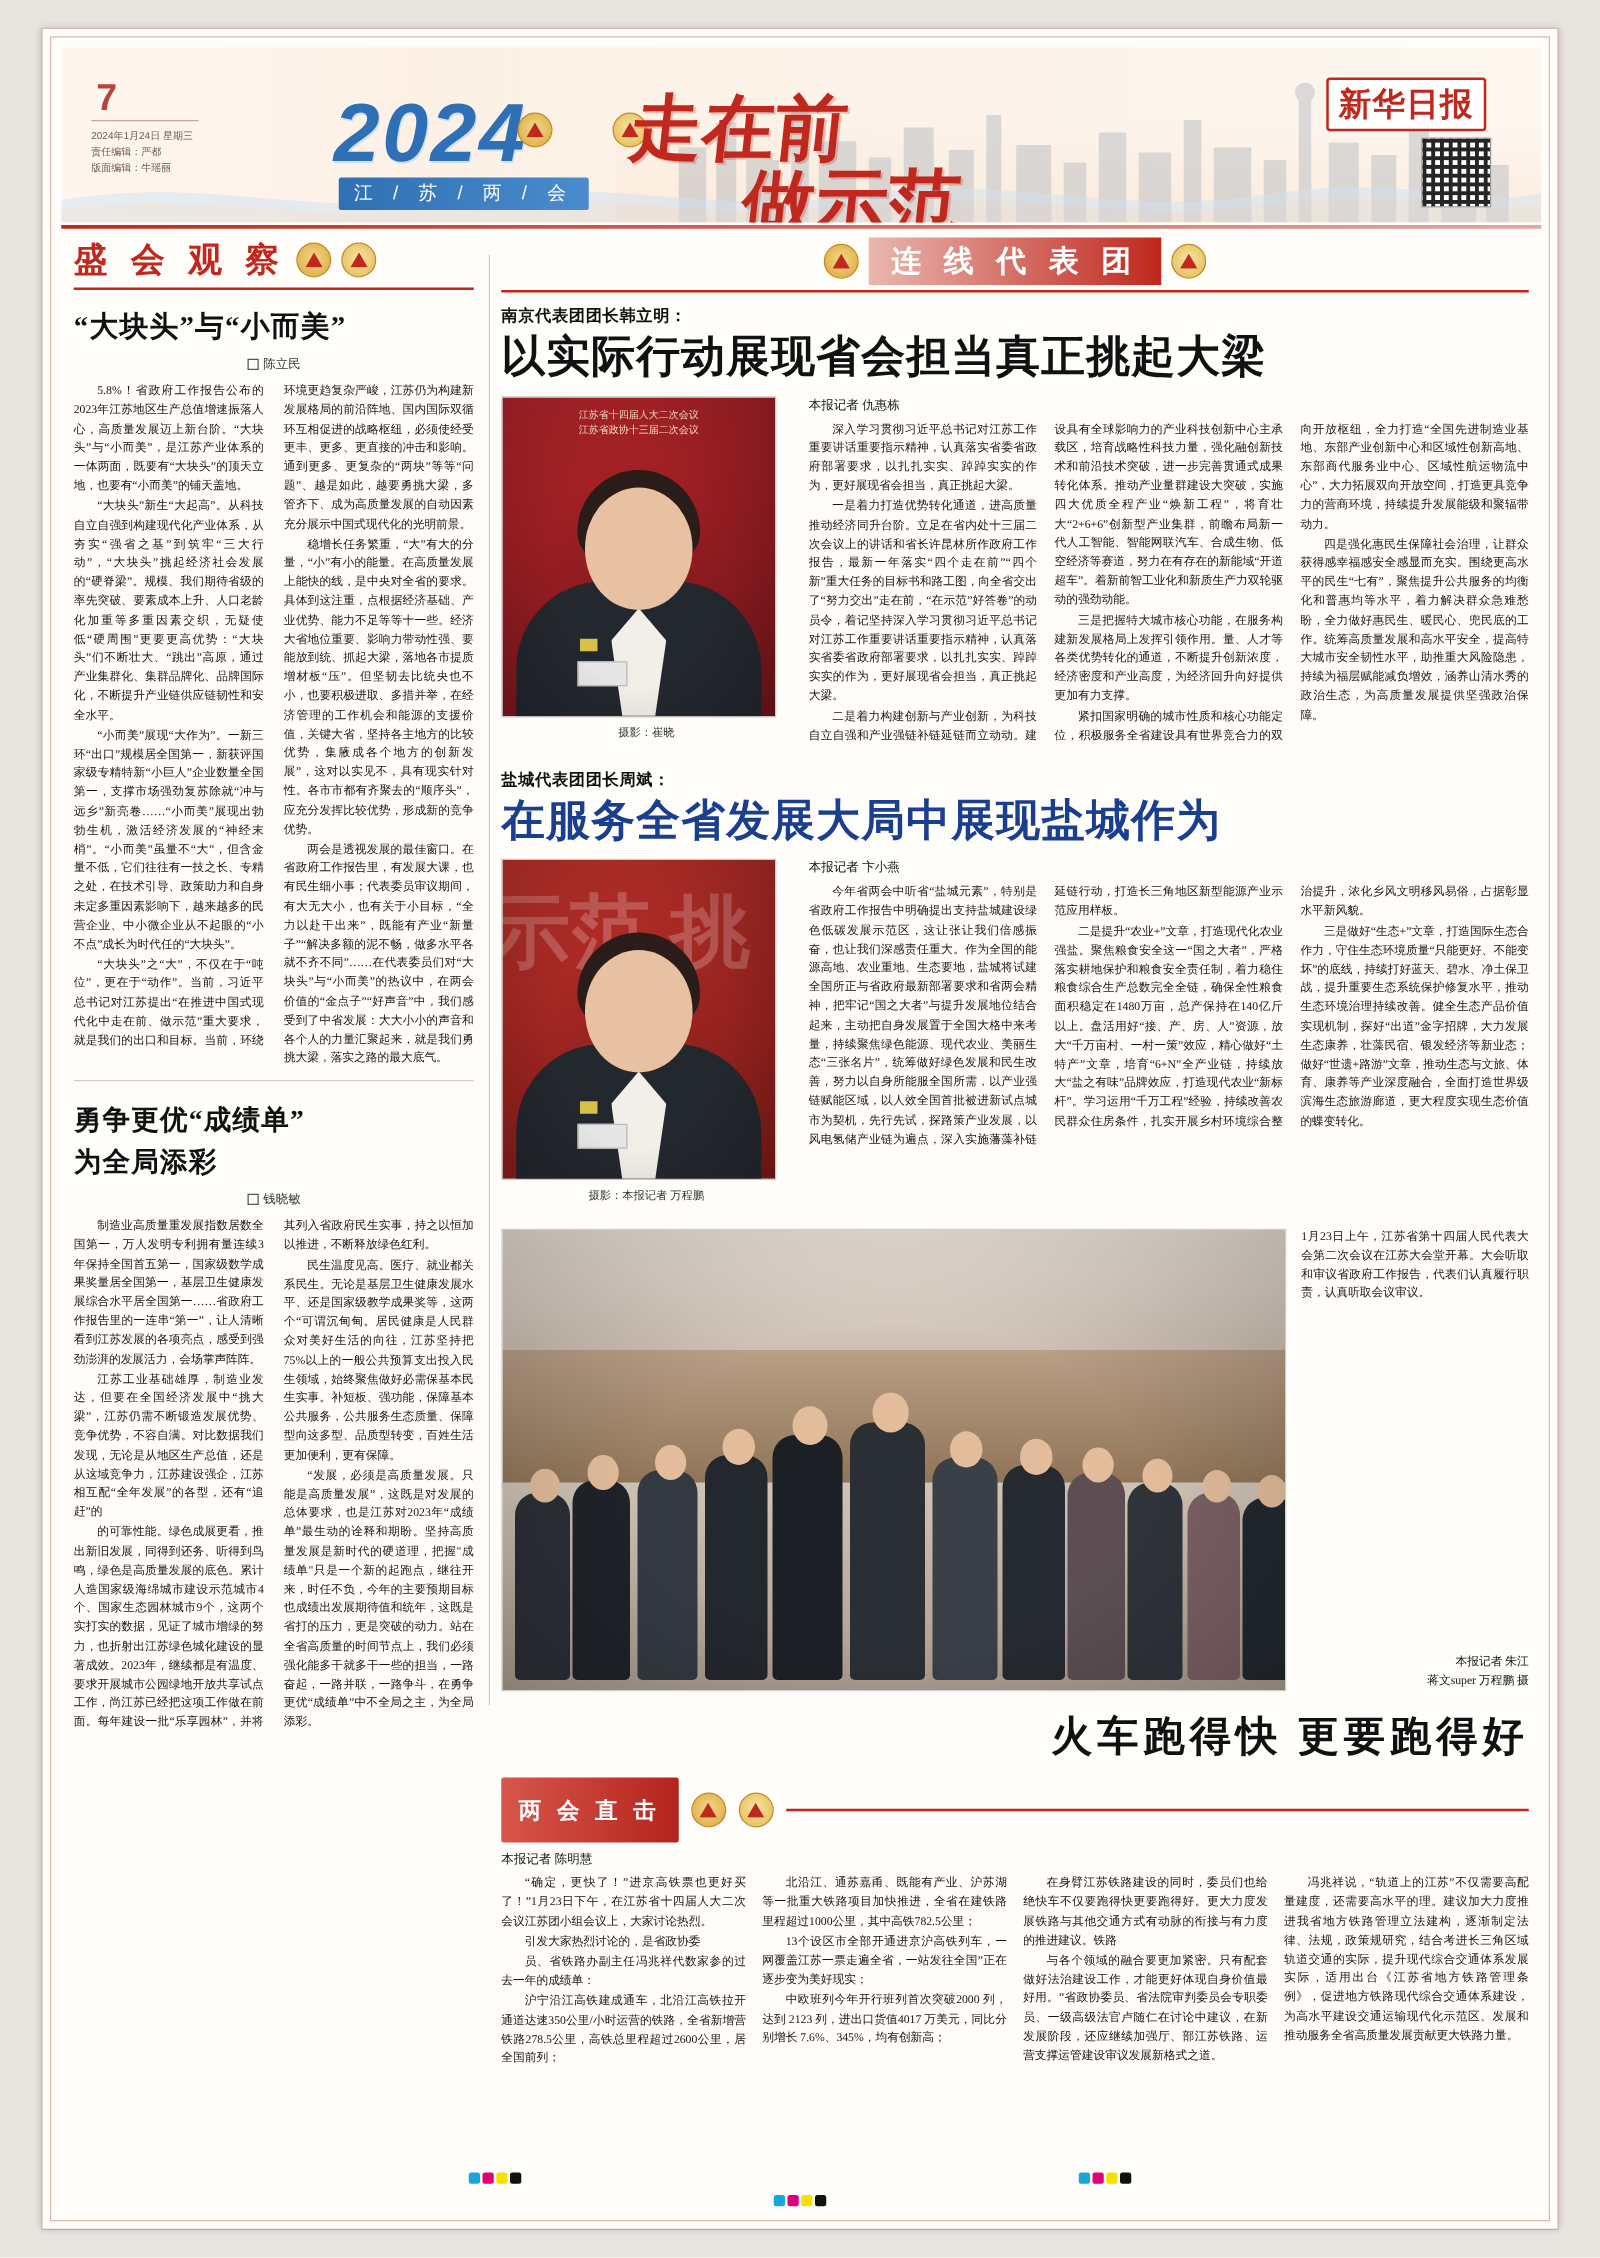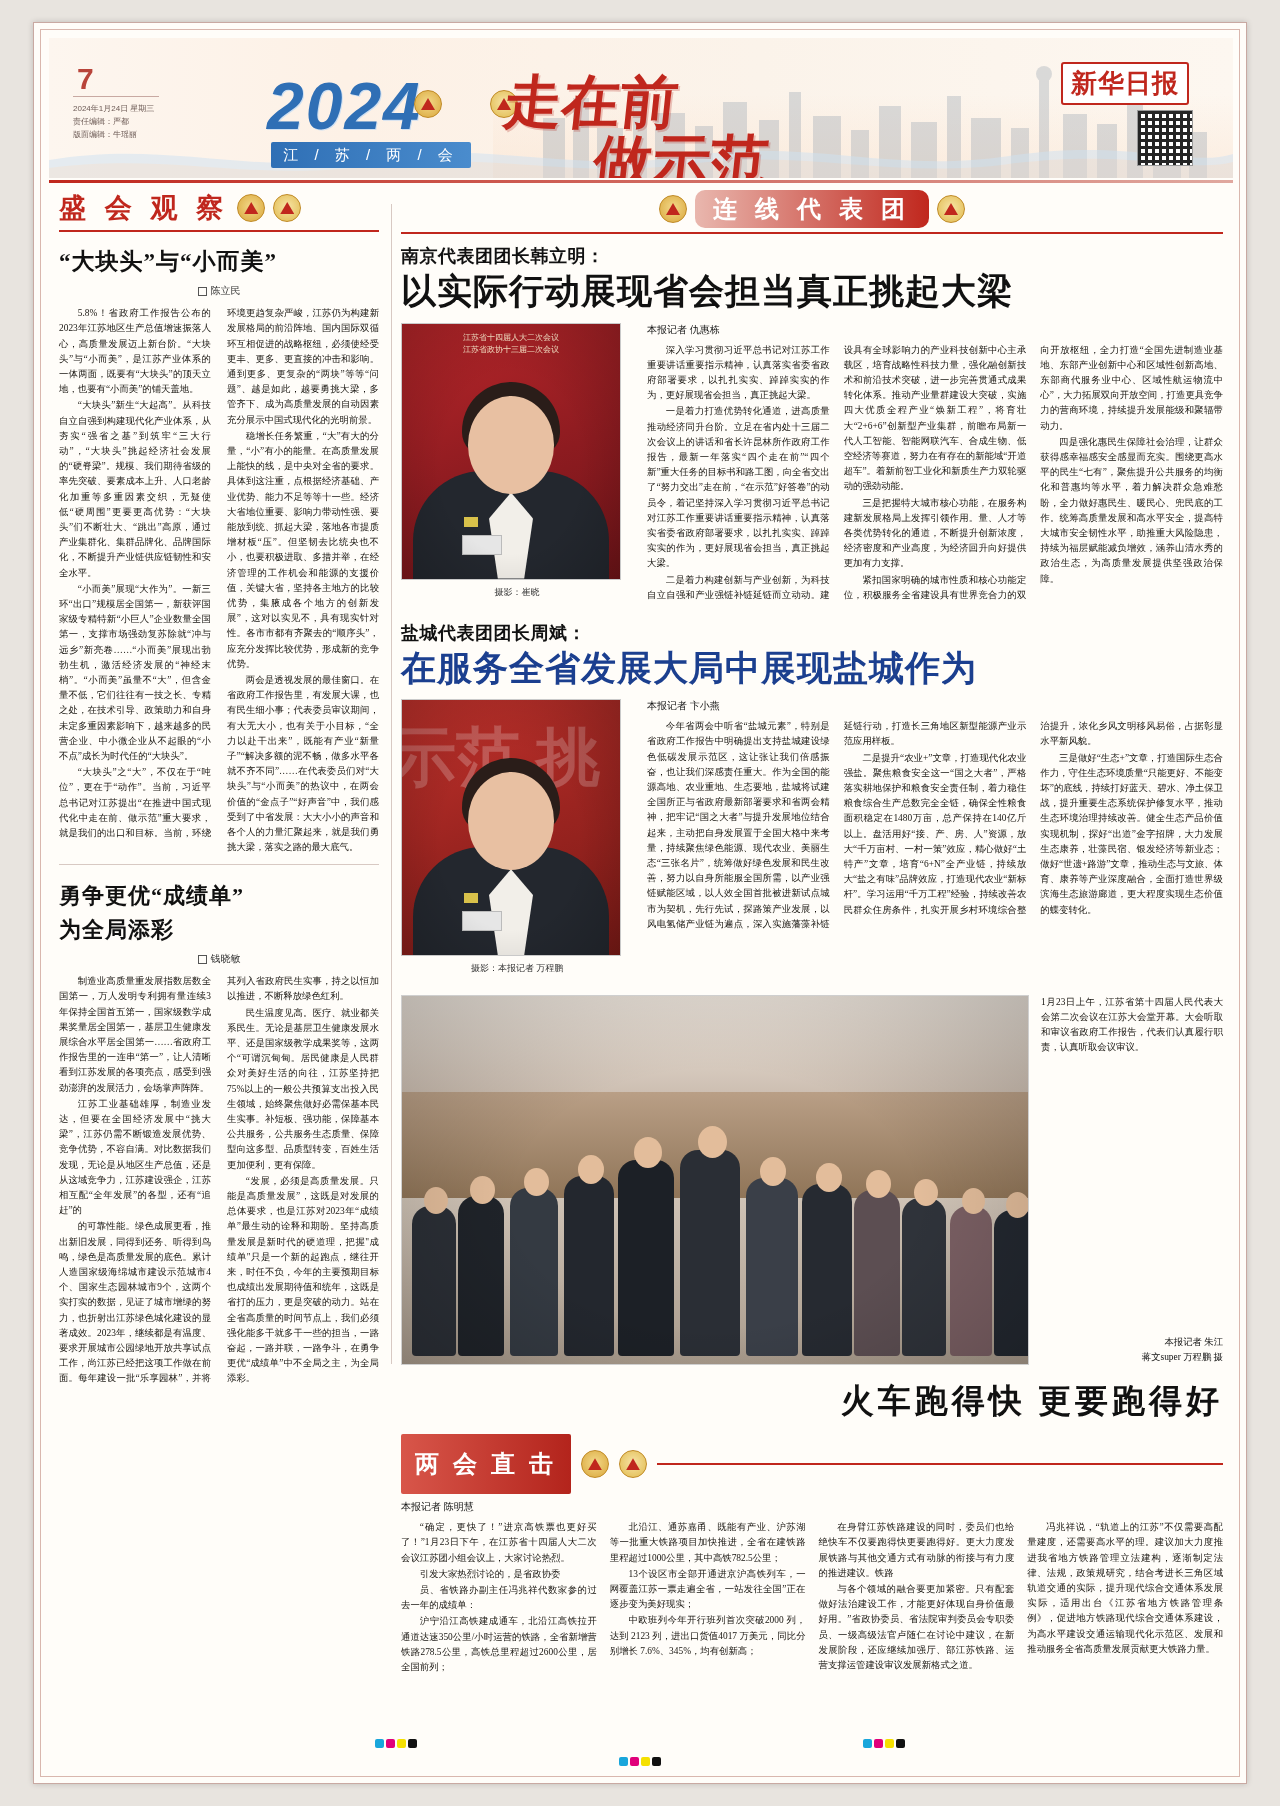--- a/index.html
+++ b/index.html
@@ -111,21 +111,21 @@
   }
   .sec-head .emb{flex:0 0 auto;}
   .sec-title{
     font-size:27px;font-weight:bold;color:#c0271d;letter-spacing:6px;
     font-family:"Liberation Serif",serif;
   }
   .sec-head-c{justify-content:center;}
   .sec-title-box{
     background:linear-gradient(90deg,#e9b7ae,#c0271d);
     color:#fff;padding:3px 18px;font-size:24px;letter-spacing:6px;font-weight:bold;
-    border-radius:10px;
+    border-radius:0;
   }
 
   h2.headline{
     font-size:19px;font-weight:bold;text-align:left;margin:14px 0 6px;
     letter-spacing:1px;line-height:1.4;
   }
   .byline{
     text-align:center;font-size:10px;color:#333;margin-bottom:8px;
     font-family:"Liberation Sans",sans-serif;
   }
@@ -137,21 +137,21 @@
     text-indent:2em;
     font-family:"Liberation Serif",serif;
   }
   .body-text p{margin:0 0 1px;}
 
   .cols2{column-count:2;column-gap:16px;}
   .cols3{column-count:3;column-gap:14px;}
   .cols4{column-count:4;column-gap:13px;}
 
   
-  .deleg-lead{font-size:18px;font-weight:bold;margin:0 0 4px;letter-spacing:.5px;font-family:Liberation Serif, serif;}
+  .deleg-lead{font-size:13px;font-weight:bold;margin:0 0 4px;letter-spacing:.5px;font-family:Liberation Serif, serif;}
   .deleg-title{
     font-size:35px;font-weight:bold;letter-spacing:1px;line-height:1.16;margin:0 0 10px;
     font-family:"Liberation Serif",serif;
   }
   .deleg-title.blue{color:#1b3f8f;}
   .deleg-byline{font-size:10px;margin:0 0 6px;font-family:"Liberation Sans",sans-serif;}
 
   .portrait{
     width:218px;height:255px;border:1px solid #c9c9c9;
     background:linear-gradient(160deg,#b8262a,#8d1b20 55%,#6f1418);
@@ -185,21 +185,21 @@
   .bp-vig{position:absolute;inset:0;background:radial-gradient(ellipse at 50% 55%,rgba(0,0,0,0) 45%,rgba(0,0,0,.22) 100%);}
 
   .caption-box{font-size:9.4px;line-height:15px;text-align:justify;color:#17140f;}
   .caption-sign{text-align:right;font-size:9.4px;line-height:15px;}
 
   .headline-big{
     font-size:33px;font-weight:bold;text-align:right;letter-spacing:4px;margin:14px 0 10px;
   }
   .tag-red{
     display:inline-block;background:linear-gradient(90deg,#d8564a,#b3241c);
-    color:#fff;font-size:24px;font-weight:bold;letter-spacing:4px;padding:14px 14px;border-radius:2px;font-family:Liberation Serif, serif;
+    color:#fff;font-size:18px;font-weight:bold;letter-spacing:4px;padding:14px 14px;border-radius:2px;font-family:Liberation Serif, serif;
   }
   .hr-thin{height:1px;background:#d8c9c3;margin:8px 0;}
 
   .footer-dots{position:absolute;left:0;bottom:6px;width:100%;text-align:center;}
   .dot{display:inline-block;width:9px;height:9px;margin:0 1px;border-radius:2px;}
   .fdot-group{display:inline-block;margin:0 220px;}
 
   .emb{
     width:26px;height:26px;border-radius:50%;
     background:radial-gradient(circle at 50% 45%,#f3d98a,#d9a63a);

